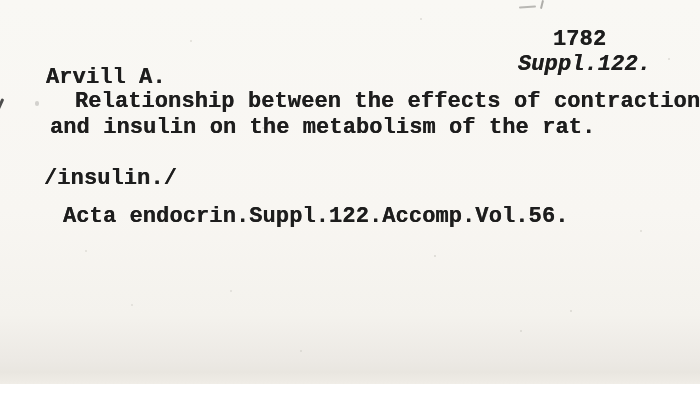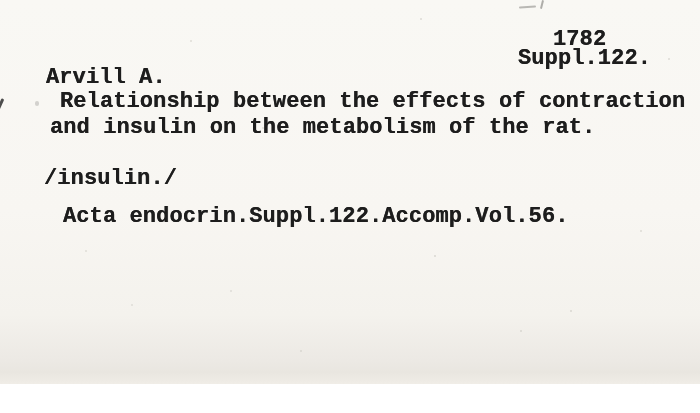--- a/index.html
+++ b/index.html
@@ -20,23 +20,23 @@
     position: absolute;
     white-space: pre;
     font-size: 22px;
     line-height: 1;
     font-weight: bold;
     color: #1d1d1d;
     text-shadow: 0 0 0.6px rgba(20,20,20,0.75), 0.3px 0.3px 0.4px rgba(20,20,20,0.35);
     letter-spacing: 0.1px;
   }
   .catalog-number { top: 29px;  left: 553px; }
-  .supplement     { top: 48px;  left: 518px; }
+  .supplement     { top: 54px;  left: 518px; font-style: italic; }
   .author         { top: 67px;  left: 46px;  }
-  .title1         { top: 91px;  left: 60px;  }
+  .title1         { top: 91px;  left: 75px;  }
   .title2         { top: 117px; left: 50px; font-family: Liberation Mono, monospace;  }
   .imprint        { top: 143px; left: 56px;  }
   .bibliogr       { top: 168px; left: 44px;  }
   .holdings       { top: 206px; left: 63px;  }
   .sup {
     display: inline-block;
     font-size: 15px;
     transform: translateY(-9px);
     width: 13.2px;
   }

